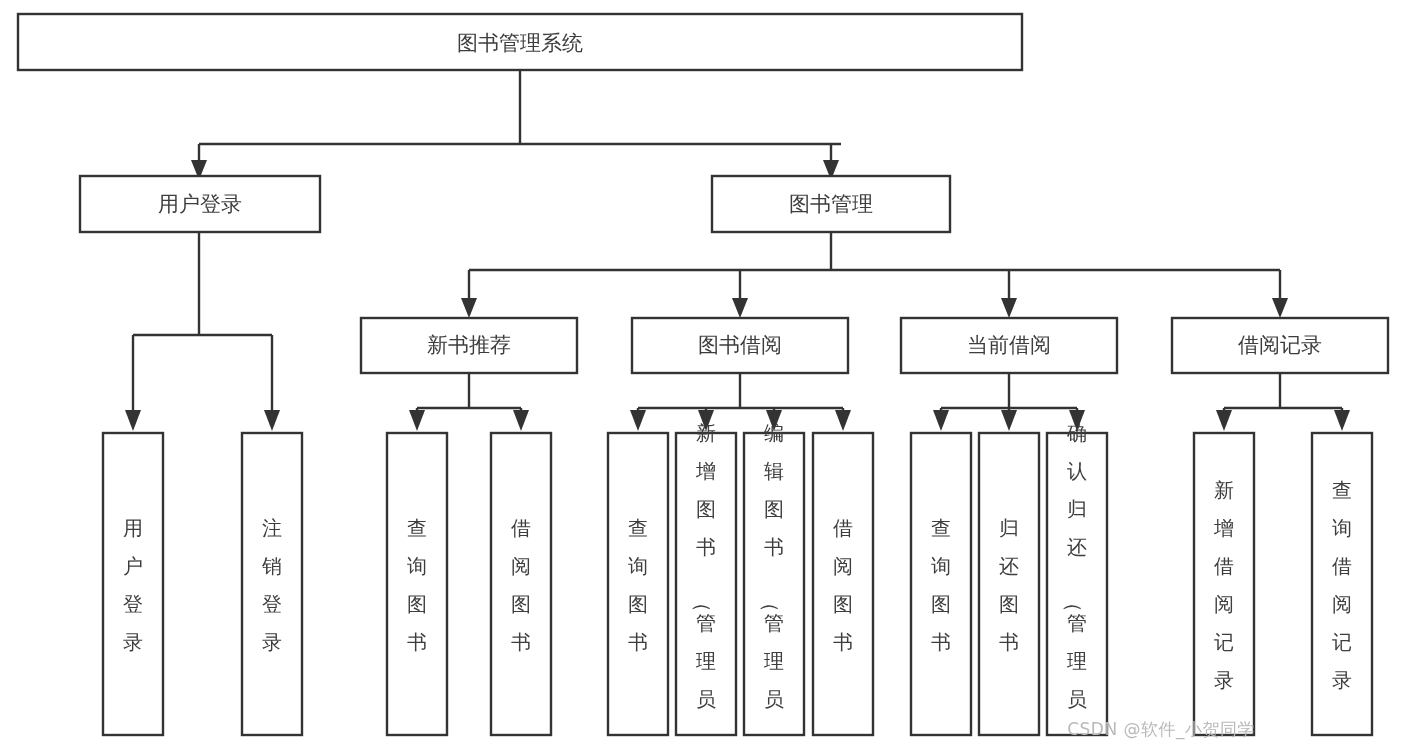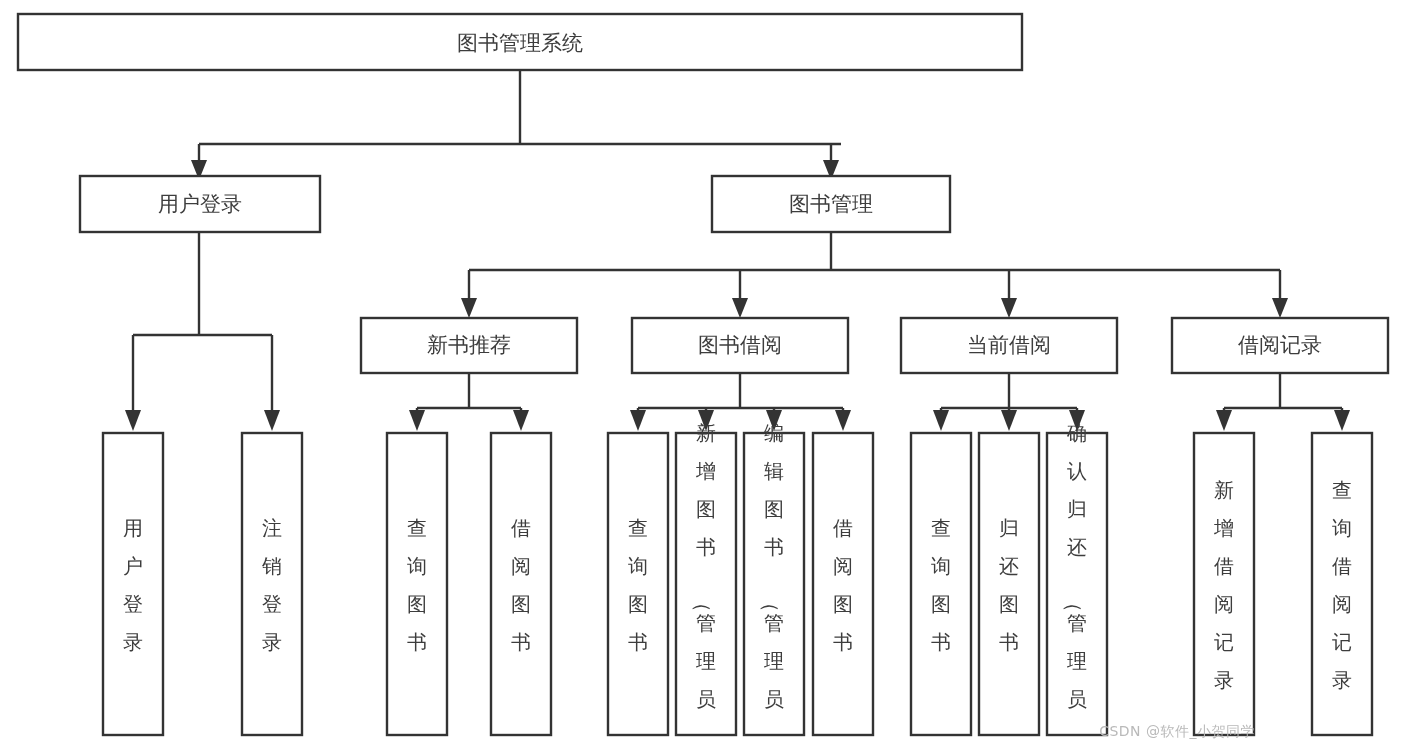--- a/index.html
+++ b/index.html
@@ -53,21 +53,21 @@
   }
   .arrow-head {
     fill: #333333;
     stroke: none;
   }
   .watermark {
     position: absolute;
     right: 8px;
     bottom: 6px;
     font-family: "DejaVu Sans", "Liberation Sans", sans-serif;
-    font-size: 14px;
+    font-size: 17px;
     color: #b9b9b9;
     letter-spacing: 0.5px;
     white-space: nowrap;
     user-select: none;
   }
 </style>
 </head>
 <body>
 
 <div id="diagram-root">

